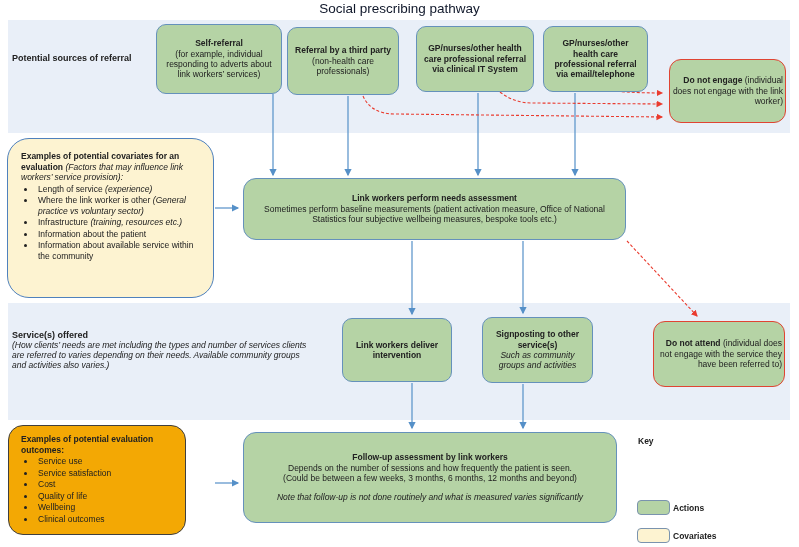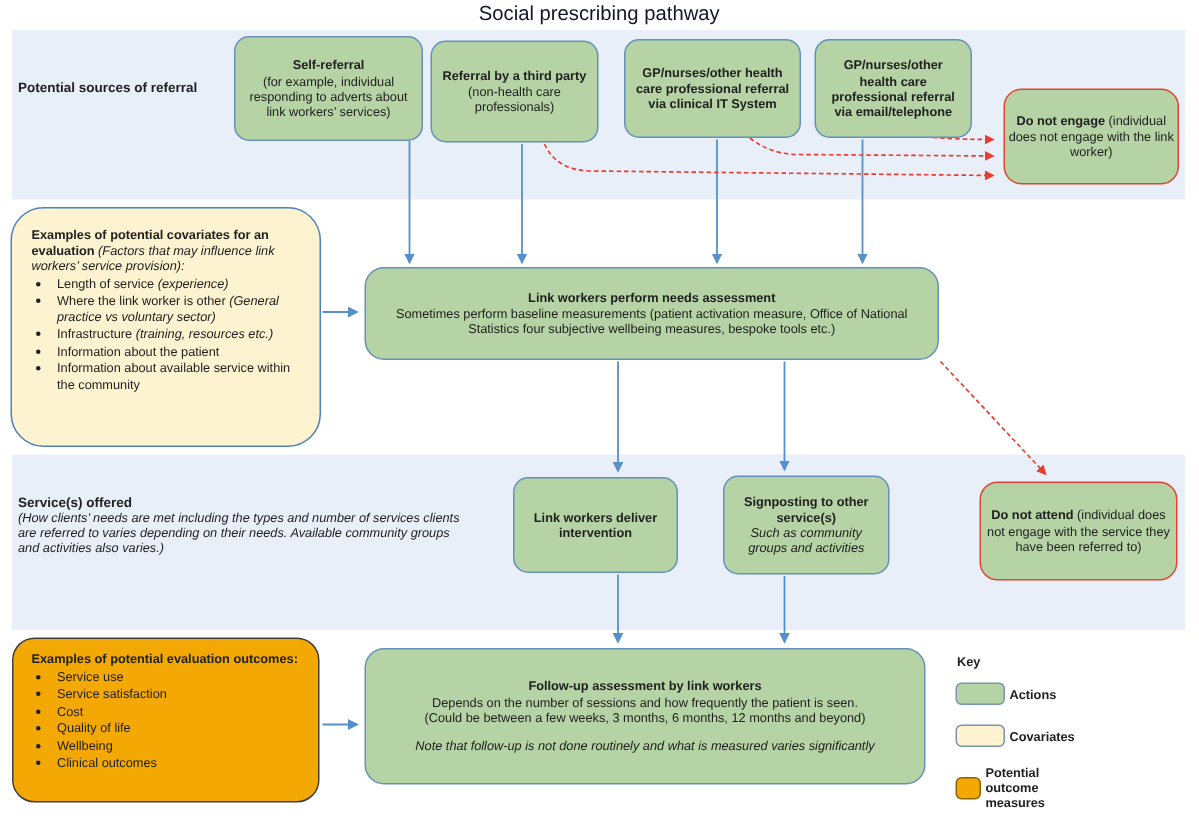--- a/index.html
+++ b/index.html
@@ -8,32 +8,32 @@
   .title{position:absolute;left:0;top:1px;width:799px;text-align:center;
     font-size:13.5px;color:#0f172a;}
   .band{position:absolute;left:8px;width:782px;background:#e9eff8;z-index:1;}
   .band1{top:20px;height:113px;}
   .band3{top:303px;height:117px;}
   svg.arrows{position:absolute;left:0;top:0;z-index:5;pointer-events:none;}
   .node{position:absolute;z-index:10;box-sizing:border-box;
     display:flex;flex-direction:column;justify-content:center;align-items:center;
     text-align:center;font-size:8.5px;line-height:1.22;}
   .green{background:#b5d3a5;border:1.2px solid #6591bb;border-radius:10px;padding:3px 5px;}
-  .rededge{background:#b5d3a5;border:1.8px solid #e04433;border-radius:12px;padding:3px 2px;}
+  .rededge{background:#b5d3a5;border:1.8px solid #e04433;border-radius:12px;padding:3px 2px;text-align:right;}
   .biground{border-radius:13px;}
   .bold{font-weight:bold;}
   .ital{font-style:italic;}
   .panel{position:absolute;z-index:10;box-sizing:border-box;font-size:8.5px;line-height:1.24;}
   .yellow{background:#fdf3d1;border:1.3px solid #4f81bd;border-radius:22px;padding:12px 12px 8px 13px;}
   .orange{background:#f3a804;border:1.3px solid #3f3f3f;border-radius:15px;padding:8px 10px 6px 12px;}
   .panel ul{margin:1px 0 0 0;padding-left:15px;}
   .panel li{margin:0 0 1px 0;padding-left:2px;}
   .bandlabel{position:absolute;z-index:10;font-size:9px;}
   .keywrap{position:absolute;z-index:10;font-size:8.5px;}
-  .keyrow{position:absolute;display:flex;align-items:center;}
+  .keyrow{position:absolute;display:flex;align-items:center;margin-top:45px;}
   .swatch{width:33px;height:15px;border-radius:4px;border:1px solid #7a93ae;box-sizing:border-box;}
   .sw-actions{background:#b5d3a5;}
   .sw-cov{background:#fdf3d1;}
   .sw-out{background:#f3a804;border-color:#8a6400;}
   .keylabel{margin-left:3px;font-weight:bold;}
 </style>
 </head>
 <body>
 
 <div class="canvas">
@@ -122,21 +122,21 @@
 
   <div class="node rededge" style="left:653px;top:321px;width:132px;height:66px;">
     <div><span class="bold">Do not attend</span><span> (individual does not engage with the service they have been referred to)</span></div>
   </div>
 
   <div class="node green" style="left:482px;top:317px;width:111px;height:66px;">
     <div class="bold">Signposting to other service(s)</div>
     <div class="ital">Such as community groups and activities</div>
   </div>
 
-  <div class="panel orange" style="left:8px;top:425px;width:205px;height:110px;padding-left:12px;">
+  <div class="panel orange" style="left:8px;top:425px;width:178px;height:110px;padding-left:12px;">
     <span class="bold">Examples of potential evaluation outcomes:</span>
     <ul>
       <li>Service use</li>
       <li>Service satisfaction</li>
       <li>Cost</li>
       <li>Quality of life</li>
       <li>Wellbeing</li>
       <li>Clinical outcomes</li>
     </ul>
   </div>

